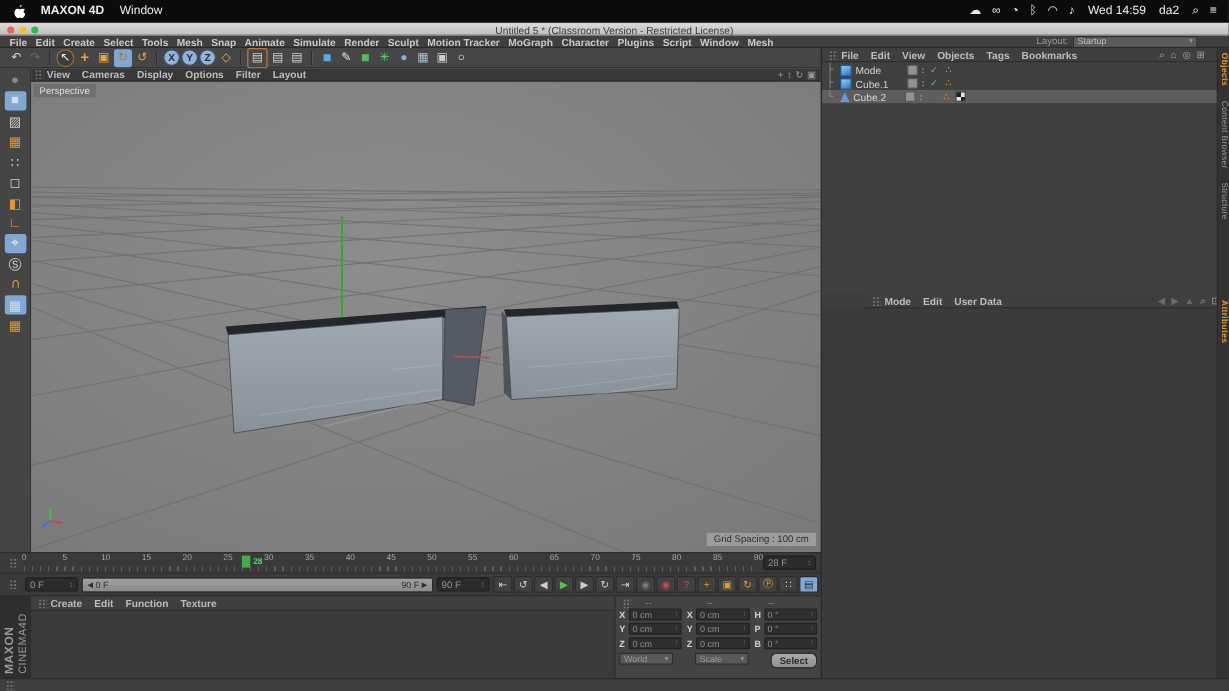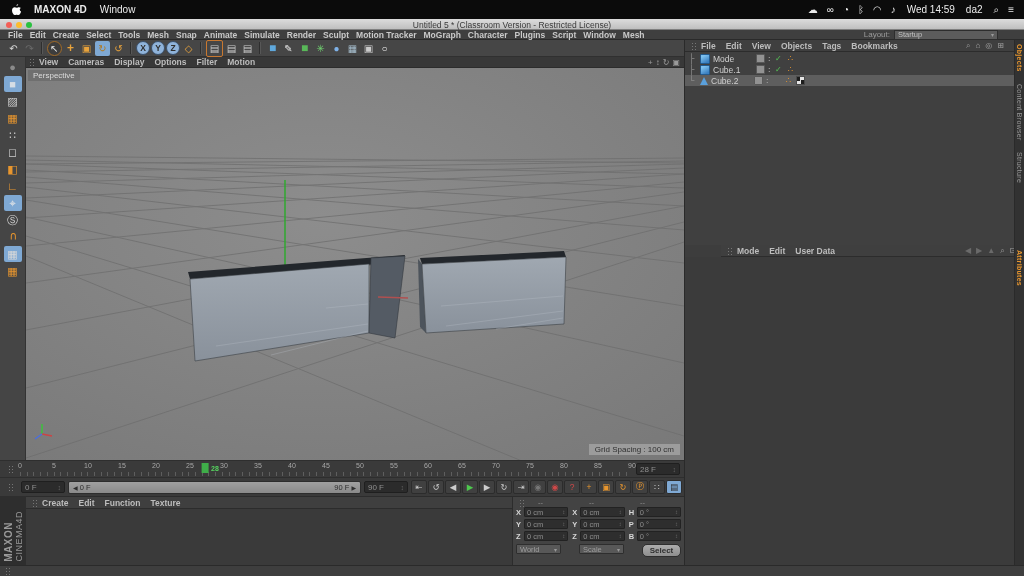--- a/index.html
+++ b/index.html
@@ -344,21 +344,21 @@
     <span id="gridspacing-label">Grid Spacing : 100 cm</span>
   </div>
   <div id="vp-menubar">
     <span class="grip"></span>
     <div id="vp-menus">
         <span class="">View</span>
         <span class="">Cameras</span>
         <span class="">Display</span>
         <span class="">Options</span>
         <span class="">Filter</span>
-        <span class="">Motion</span>
+        <span class="">Layout</span>
       </div>
     <div id="vp-nav">
         <span class="">+</span>
         <span class="">↕</span>
         <span class="">↻</span>
         <span class="">▣</span>
       </div>
   </div>
 </div>
 

